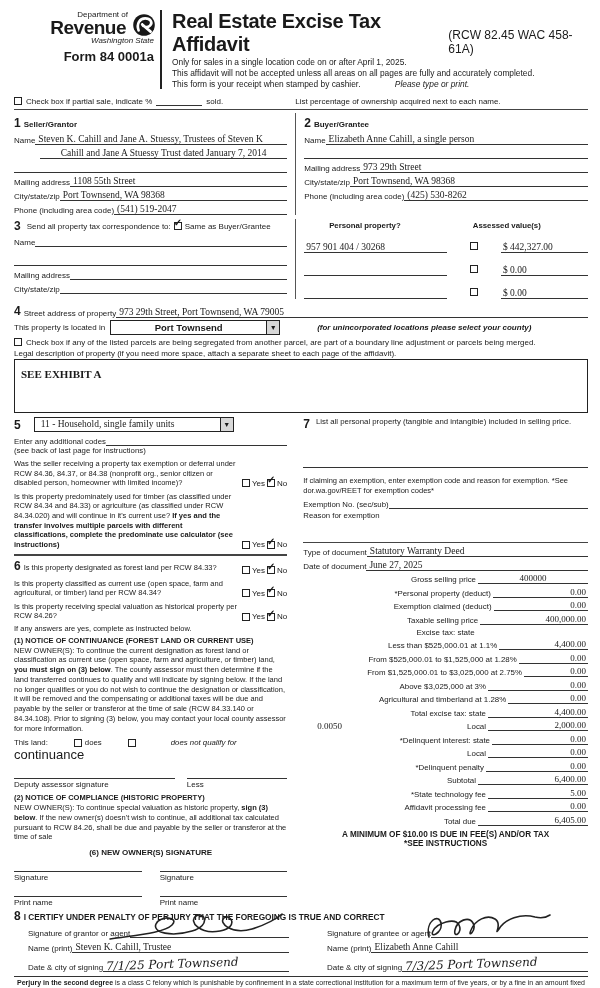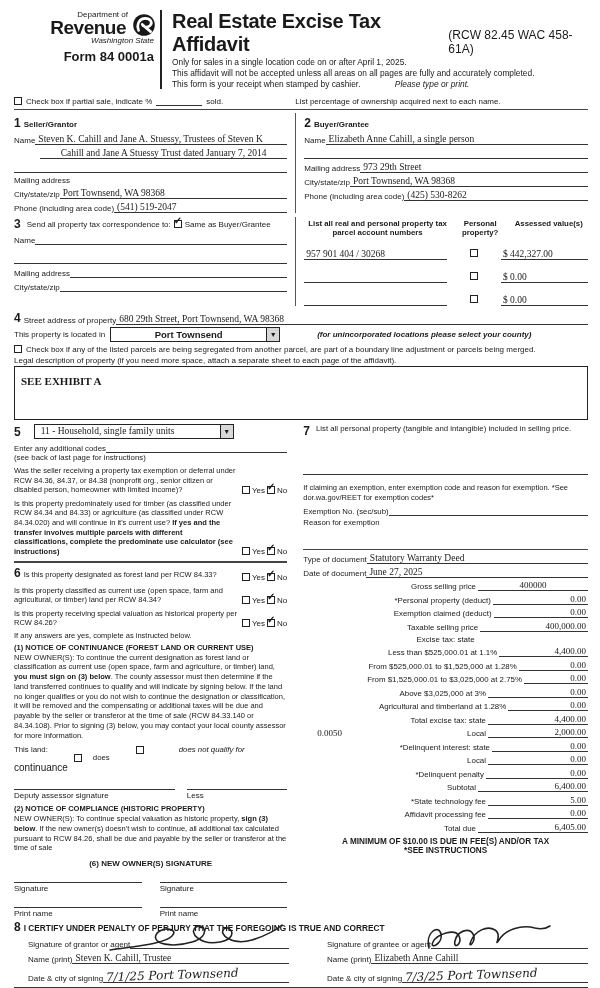--- a/index.html
+++ b/index.html
@@ -25,21 +25,21 @@
   .lbl { font-size:8px; }
   .b { font-weight:bold; }
   .i { font-style:italic;padding-left:32px; }
   .val { font-family:"Liberation Serif",serif; font-size:9.5px; }
   .hand { font-family:"DejaVu Serif",serif; font-style:italic; font-size:12px; transform:rotate(-2deg); display:inline-block; white-space:nowrap; }
   .row { display:flex; align-items:flex-end; }
   .fill { flex:1; border-bottom:1px solid #333; min-height:11px; padding:0 3px; }
   .secno { font-size:12px; font-weight:bold; margin-right:3px; }
   .cb { display:inline-block; width:8px; height:8px; border:1.2px solid #222; background:#fff; position:relative; vertical-align:-1px; flex:none; }
   .cb .tick { position:absolute; left:-1px; top:-6px; font-size:10px; font-weight:bold; }
-  .yn { white-space:nowrap; font-size:8px; display:inline-flex; align-items:flex-start; gap:2px; }
+  .yn { white-space:nowrap; font-size:8px; display:inline-flex; align-items:center; gap:2px; }
   .dd { display:inline-flex; align-items:stretch; border:1.6px solid #222; background:#fff; }
   .dd .ddval { font-size:9.5px; padding:1px 6px 1px 6px; }
   .dd .ddbtn { width:13px; border-left:1px solid #222; background:#d8d8d8; text-align:center; font-size:7px; line-height:13px; }
   .hr { border-top:1px solid #444; margin:3px 0; }
 
   
   .cols { display:flex; }
   .cL { width:49%; padding-right:8px; }
   .cR { width:51%; padding-left:8px; }
   .cR.vdiv { border-left:1px solid #555; }
@@ -135,20 +135,21 @@
         </div>
       <div class="fieldrow">
           <span style="width:26px;"></span>
           <span class="fill val" style="text-align:center;">Cahill and Jane A Stuessy Trust dated January 7, 2014</span>
         </div>
       <div class="fieldrow">
           <span class="fill"></span>
         </div>
       <div class="fieldrow">
           <span>Mailing address</span>
+          <span class="fill val">1108 55th Street</span>
         </div>
       <div class="fieldrow">
           <span>City/state/zip</span>
           <span class="fill val">Port Townsend, WA 98368</span>
         </div>
       <div class="fieldrow">
           <span>Phone (including area code)</span>
           <span class="fill val">(541) 519-2047</span>
         </div>
     </div>
@@ -197,21 +198,20 @@
           <span>Mailing address</span>
           <span class="fill"></span>
         </div>
       <div class="fieldrow">
           <span>City/state/zip</span>
           <span class="fill"></span>
         </div>
     </div>
     <div class="cR vdiv">
       <div class="parcel-head">
-        <span class="c1">List all real and personal property tax parcel account numbers</span>
         <span class="c2">Personal property?</span>
         <span class="c3">Assessed value(s)</span>
       </div>
       <div class="parcelrow">
         <span class="pnum">957 901 404 / 30268</span>
         <span class="pcb"><span class="cb"></span></span>
         <span class="pval">$ 442,327.00</span>
       </div>
       <div class="parcelrow">
         <span class="pnum"></span>
@@ -223,21 +223,21 @@
         <span class="pcb"><span class="cb"></span></span>
         <span class="pval">$ 0.00</span>
       </div>
     </div>
   </div>
 
   <div style="margin-top:5px;">
     <div class="fieldrow" style="margin-top:0;">
       <span class="secno">4</span>
       <span>Street address of property</span>
-      <span class="fill val">680 29th Street, Port Townsend, WA 98368</span>
+      <span class="fill val">973 29th Street, Port Townsend, WA 79005</span>
     </div>
     <div style="display:flex;align-items:center;gap:5px;margin-top:2px;">
       <span class="lbl">This property is located in</span>
       <span class="dd" style="width:170px;">
         <span class="ddval b" style="flex:1;text-align:center;">Port Townsend</span>
         <span class="ddbtn">▼</span>
       </span>
       <span class="lbl b i">(for unincorporated locations please select your county)</span>
     </div>
     <div style="display:flex;align-items:flex-start;gap:4px;margin-top:3px;">
@@ -324,30 +324,30 @@
             <span>No</span>
           </span>
       </div>
 
       <div class="para">If any answers are yes, complete as instructed below.</div>
       <div class="para b" style="margin-top:2px;">(1) NOTICE OF CONTINUANCE (FOREST LAND OR CURRENT USE)</div>
       <div class="para" style="margin-top:0;"><span>NEW OWNER(S): To continue the current designation as forest land or classification as current use (open space, farm and agriculture, or timber) land, </span><span class="b">you must sign on (3) below</span><span>. The county assessor must then determine if the land transferred continues  to qualify and will indicate by signing below. If the land no longer qualifies or you do not wish to continue the designation or classification, it will be removed and the compensating or additional taxes will be due and payable by the seller or transferor at the time of sale (RCW 84.33.140 or 84.34.108). Prior to signing (3) below, you may contact your local county assessor for more information.</span></div>
 
       <div style="display:flex;gap:26px;margin-top:5px;font-size:7.8px;align-items:flex-start;">
         <span>This land:</span>
-        <span style="display:inline-flex;gap:11px;align-items:center;margin-top:8px;">
+        <span style="display:inline-flex;gap:3px;align-items:center;">
             <span class="cb"></span>
             <span>does</span>
           </span>
         <span style="display:inline-flex;gap:3px;align-items:center;">
             <span class="cb"></span>
             <span class="i">does not qualify for</span>
           </span>
       </div>
-      <div style="font-size:10px;">continuance</div>
+      <div style="font-size:13px;">continuance</div>
 
       <div class="sigcols" style="margin-top:16px;gap:12px;">
         <div class="sigcol" style="flex:1.6;">
             <div class="line">Deputy assessor signature</div>
           </div>
         <div class="sigcol" style="flex:1;">
             <div class="line">Less</div>
           </div>
       </div>
 

